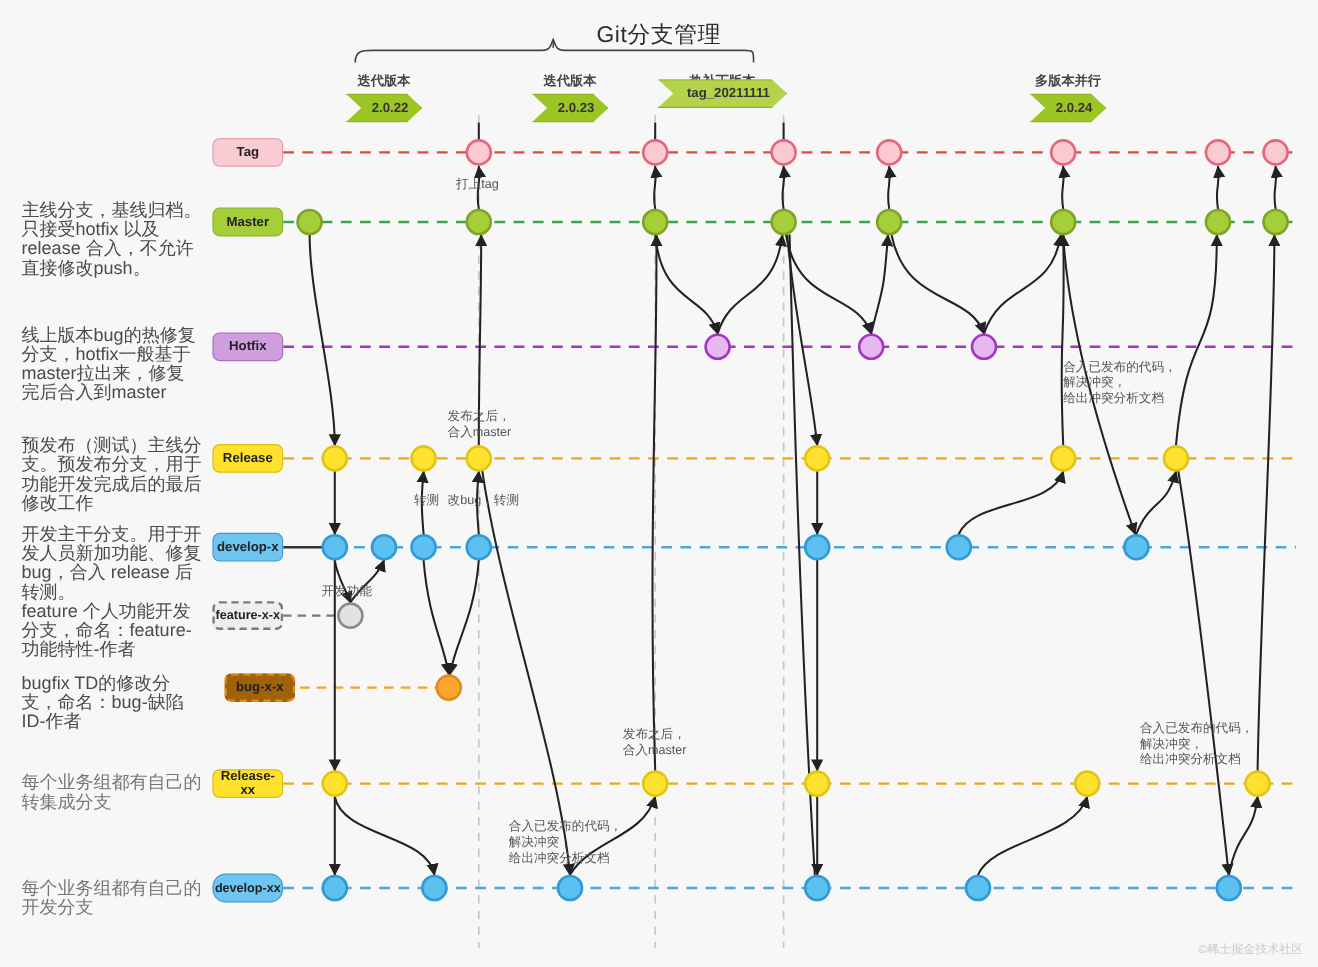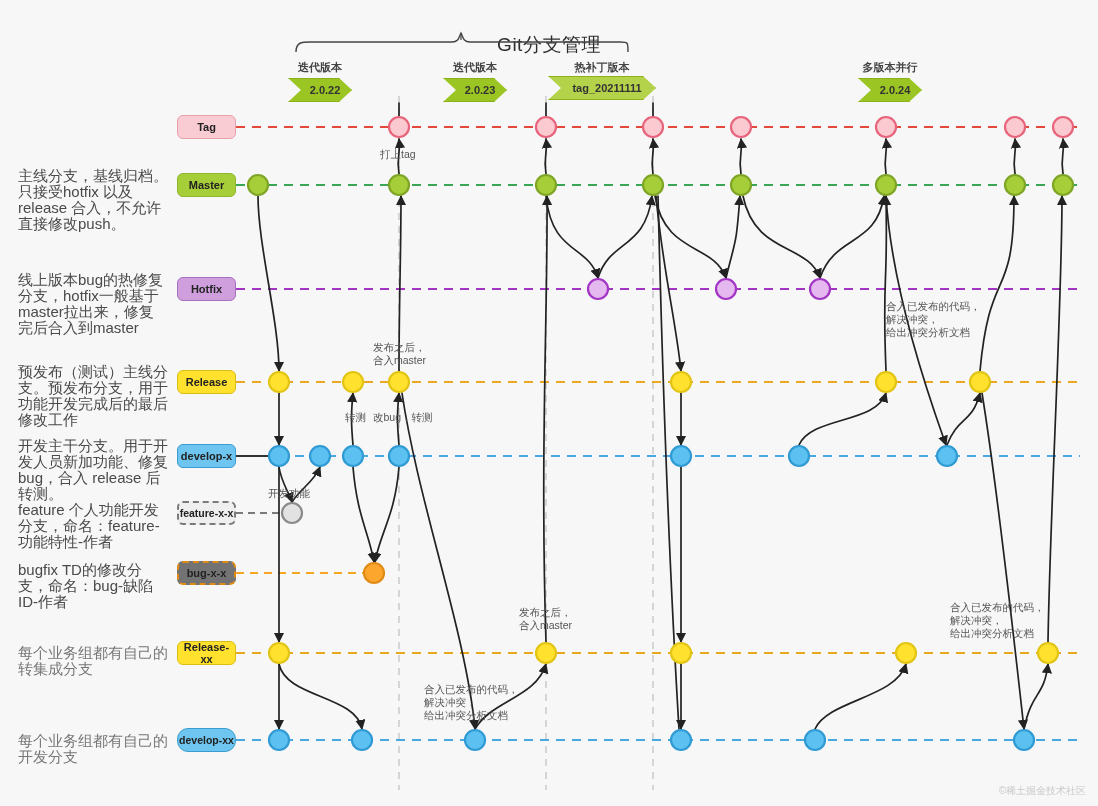--- a/index.html
+++ b/index.html
@@ -8,21 +8,21 @@
     background:#f7f7f7;
     font-family:"Liberation Sans","DejaVu Sans",sans-serif;
     overflow:hidden;
     position:relative;
   }
   #stage{position:absolute;left:0;top:0;width:1098px;height:806px;}
   svg#wires{position:absolute;left:0;top:0;width:1098px;height:806px;pointer-events:none;}
 
   .title{
     position:absolute;left:0;top:16px;width:1098px;text-align:center;
-    font-size:19px;color:#2d2d2d;letter-spacing:.5px;margin-top:16px;
+    font-size:19px;color:#2d2d2d;letter-spacing:.5px;
   }
 
   
   .desc{
     position:absolute;font-size:15px;line-height:16px;color:#4a4a4a;
     width:150px;
   }
   .desc.gray{color:#777;}
 
   
@@ -76,21 +76,21 @@
       </svg>
       <div class="chev-cap" style="left: 270px; top: 60px; width: 100px;">迭代版本</div>
       <div class="chev" style="left: 288px; top: 78px; width: 64px;">
         <span>2.0.22</span>
       </div>
       <div class="chev-cap" style="left: 425px; top: 60px; width: 100px;">迭代版本</div>
       <div class="chev" style="left: 443px; top: 78px; width: 64px;">
         <span>2.0.23</span>
       </div>
       <div class="chev-cap" style="left: 552px; top: 60px; width: 100px;">热补丁版本</div>
-      <div class="chev dashed" style="left: 548px; top: 76px; width: 108px;">
+      <div class="chev dashed" style="left: 548px; top: 66px; width: 108px;">
         <span>tag_20211111</span>
       </div>
       <div class="chev-cap" style="left: 840px; top: 60px; width: 100px;">多版本并行</div>
       <div class="chev" style="left: 858px; top: 78px; width: 64px;">
         <span>2.0.24</span>
       </div>
     </div>
 
   <svg id="wires" viewBox="0 0 1098 806">
     <defs>
@@ -222,21 +222,21 @@
       </div>
       <div class="pill" style="left: 177px; width: 59px; top: 370px; background: rgb(255, 225, 46); border-color: rgb(220, 189, 18);">
         <span>Release</span>
       </div>
       <div class="pill" style="left: 177px; width: 59px; top: 444px; background: rgb(110, 197, 239); border-color: rgb(60, 158, 208);">
         <span>develop-x</span>
       </div>
       <div class="pill two" style="left: 177px; width: 59px; top: 501px; background: rgb(239, 239, 239); border-color: rgb(122, 122, 122); border-style: dashed; border-width: 2px;">
         <span>feature-x-x</span>
       </div>
-      <div class="pill" style="left: 177px; width: 59px; top: 561px; background: #737373; border-color: rgb(224, 139, 22); border-style: dashed; border-width: 2px;">
+      <div class="pill" style="left: 187px; width: 59px; top: 561px; background: #a16207; border-color: rgb(224, 139, 22); border-style: dashed; border-width: 2px;">
         <span>bug-x-x</span>
       </div>
       <div class="pill" style="left: 177px; width: 59px; top: 641px; background: rgb(255, 225, 46); border-color: rgb(220, 189, 18);">
         <span>Release-xx</span>
       </div>
       <div class="pill two" style="left: 177px; width: 59px; top: 728px; background: rgb(110, 197, 239); border-color: rgb(60, 158, 208); border-radius: 11px;">
         <span>develop-xx</span>
       </div>
     </div>
   <div id="descs">

